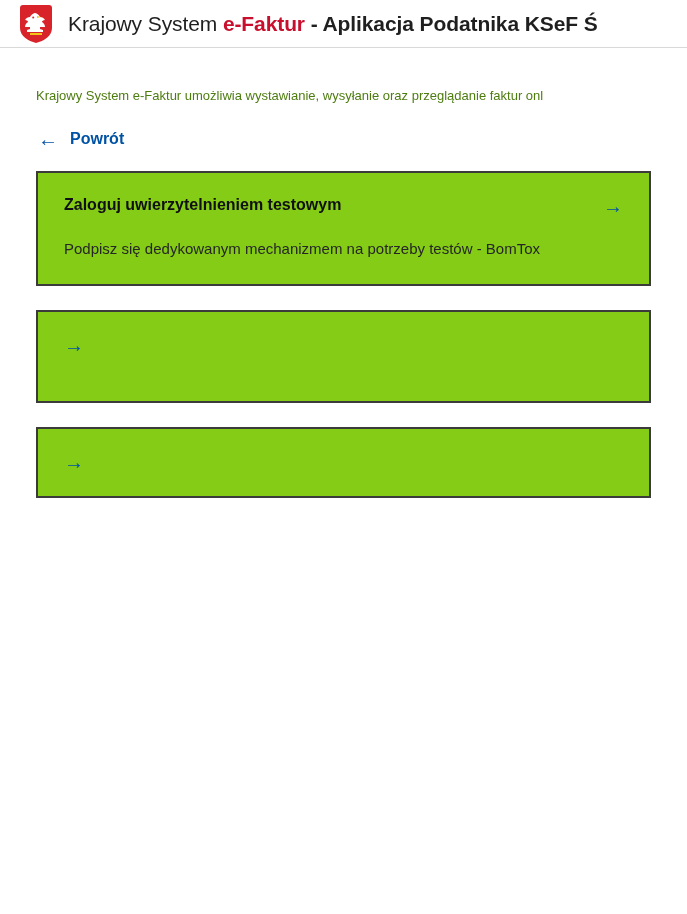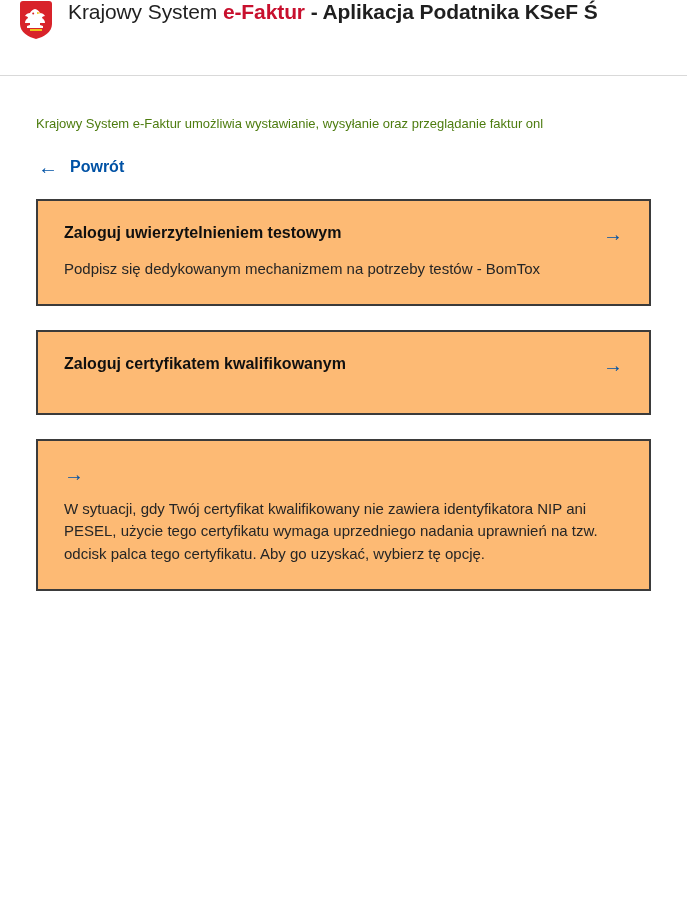--- a/index.html
+++ b/index.html
@@ -9,24 +9,24 @@
     width: 687px;
     height: 914px;
     background: #ffffff;
     font-family: "Liberation Sans", sans-serif;
     color: #1a1a1a;
     overflow: hidden;
   }
 
   
   .app-header {
-    height: 76px;
+    height: 48px;
     border-bottom: 1px solid #d9d9d9;
     display: flex;
-    align-items: flex-start;
+    align-items: center;
     padding: 0 18px;
     background: #ffffff;
     overflow: hidden;
     white-space: nowrap;
   }
   .eagle-logo {
     width: 36px;
     height: 40px;
     flex: 0 0 auto;
     margin-right: 14px;
@@ -73,21 +73,21 @@
   }
   .back-arrow {
     font-size: 20px;
     line-height: 1;
     display: inline-block;
   }
 
   
   .card {
     border: 2px solid #3b3b3b;
-    background: #fdba74;
+    background: #84cc16;
     padding: 22px 24px 24px 26px;
     margin-bottom: 24px;
     position: relative;
     cursor: pointer;
   }
   .card-head {
     display: flex;
     align-items: flex-start;
     justify-content: space-between;
     gap: 16px;
@@ -99,21 +99,21 @@
     line-height: 1.3;
   }
   .card-arrow {
     color: #0052a5;
     font-size: 20px;
     line-height: 1;
     flex: 0 0 auto;
     margin-top: 1px;
     padding-right: 2px;
   }
-  .card-body { margin-top: 14px; }
+  .card-body { margin-top: 22px; }
   .card-body p {
     margin: 0 0 16px 0;
     font-size: 15px;
     line-height: 1.48;
     color: #262626;
   }
   .card-body p:last-child { margin-bottom: 0; }
 </style>
 </head>
 <body>
@@ -148,30 +148,26 @@
       <span class="card-arrow">→</span>
     </div>
     <div class="card-body">
       <p>Podpisz się dedykowanym mechanizmem na potrzeby testów - BomTox</p>
     </div>
   </section>
 
   
   <section class="card">
     <div class="card-head">
-      <div class="card-title">Zaloguj certyfikatem kwalifikowanym</div>
       <span class="card-arrow">→</span>
     </div>
     <div class="card-body">
     </div>
   </section>
 
   
   <section class="card">
     <div class="card-head">
       <span class="card-arrow">→</span>
     </div>
-    <div class="card-body">
-      <p>W sytuacji, gdy Twój certyfikat kwalifikowany nie zawiera identyfikatora NIP ani PESEL, użycie tego certyfikatu wymaga uprzedniego nadania uprawnień na tzw. odcisk palca tego certyfikatu. Aby go uzyskać, wybierz tę opcję.</p>
-    </div>
   </section>
 
 </main>
 
 </body></html>

